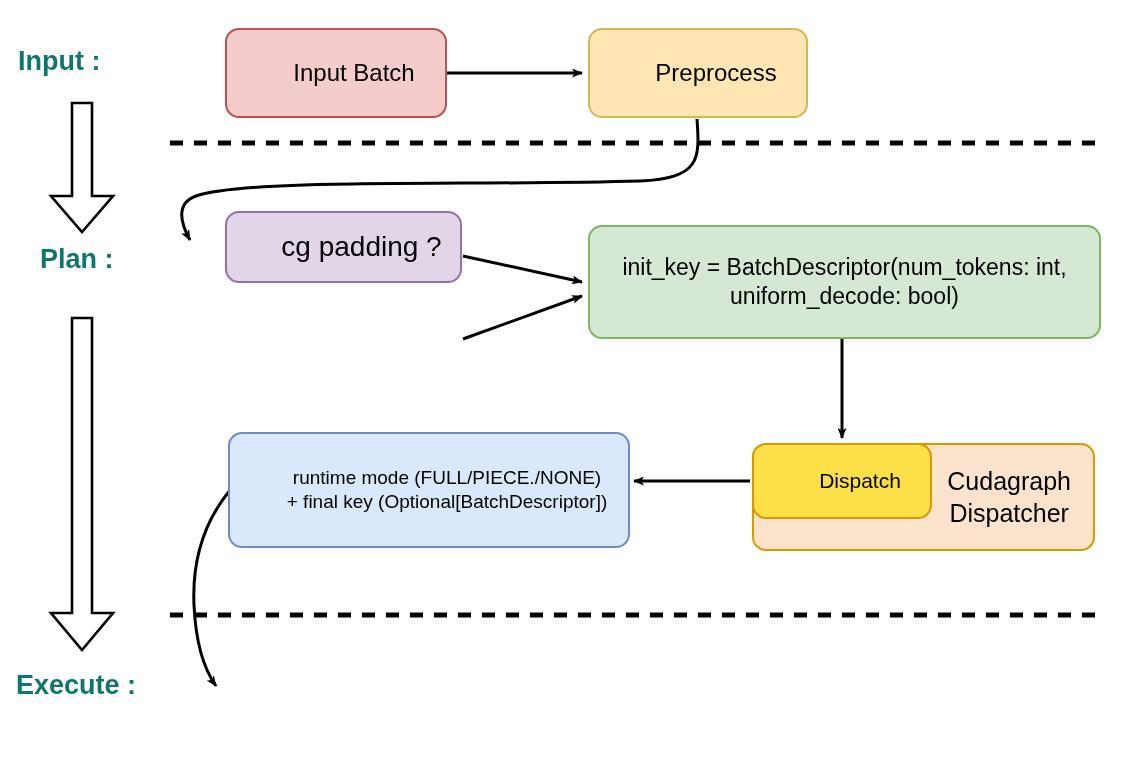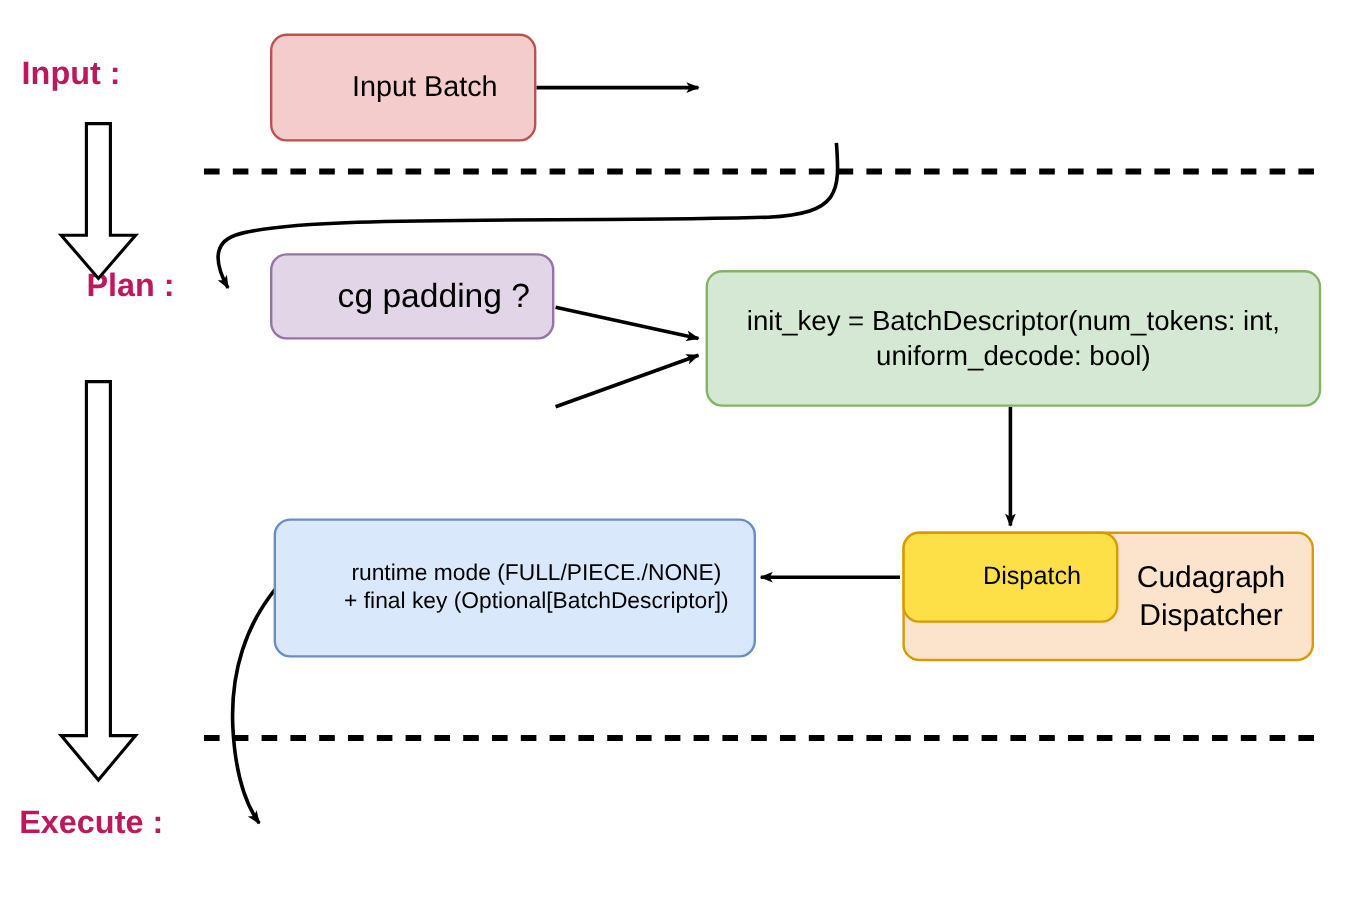--- a/index.html
+++ b/index.html
@@ -37,41 +37,41 @@
     font-family: "Liberation Sans", sans-serif;
     line-height: 1.28;
     white-space: pre-line;
     padding-left: 36px;
   }
   .stage-label {
     position: absolute;
     font-family: "Liberation Sans", sans-serif;
     font-weight: bold;
     font-size: 27px;
-    color: #be185d;
+    color: #0f766e;
     white-space: nowrap;
   }
   .code-node {
     font-family: "Liberation Mono", monospace;
     font-size: 23px;
     line-height: 1.42;
     text-align: left;
     justify-content: flex-start;
     padding-left: 12px;
     letter-spacing: 0.2px;
   }
 </style>
 </head>
 <body>
 
 <div id="canvas">
 
   <div class="stage-label" style="left:18px; top:46px;">Input :</div>
 
-  <div class="stage-label" style="left:40px; top:223px;margin-left:32px;">Plan :</div>
+  <div class="stage-label" style="left:40px; top:244px;">Plan :</div>
 
   <div class="stage-label" style="left:16px; top:670px;">Execute :</div>
 
   <svg class="svg-layer" viewBox="0 0 1142 770">
     <defs>
       <marker id="arrowhead" markerWidth="11" markerHeight="9" refX="10" refY="4.5" orient="auto" markerUnits="userSpaceOnUse">
         <path d="M0,0 L11,4.5 L0,9 L2.6,4.5 Z" fill="#000000"></path>
       </marker>
     </defs>
 
@@ -92,20 +92,21 @@
 
     <line x1="842" y1="339" x2="842" y2="438" stroke="#000000" stroke-width="3" marker-end="url(#arrowhead)"></line>
 
     <line x1="750" y1="481" x2="634" y2="481" stroke="#000000" stroke-width="3" marker-end="url(#arrowhead)"></line>
 
     <path d="M231,489 C205,520 192,560 194,605 C196,648 206,672 216,686" fill="none" stroke="#000000" stroke-width="3" marker-end="url(#arrowhead)"></path>
   </svg>
 
   <div class="node" style="left:225px; top:28px; width:222px; height:90px; font-size:24px; background:#f5cccc; border-color:#b85450;">Input Batch</div>
 
+  <div class="node" style="left:588px; top:28px; width:220px; height:90px; font-size:24px; background:#ffe6b3; border-color:#d6b656;">Preprocess</div>
 
   <div class="node" style="left:225px; top:211px; width:237px; height:72px; font-size:28px; background:#e1d5e7; border-color:#9673a6;">cg padding ?</div>
 
 
   <div class="node" style="left:588px; top:225px; width:513px; height:114px; font-size:23px; background:#d5e8d4; border-color:#82b366; padding:0 10px;">init_key = BatchDescriptor(num_tokens: int,
 uniform_decode: bool)</div>
 
   <div class="node" style="left:752px; top:443px; width:343px; height:108px; font-size:25px; background:#fce3cc; border-color:#d79b00; justify-content:flex-end; padding-right:22px;">Cudagraph
 Dispatcher</div>
 

